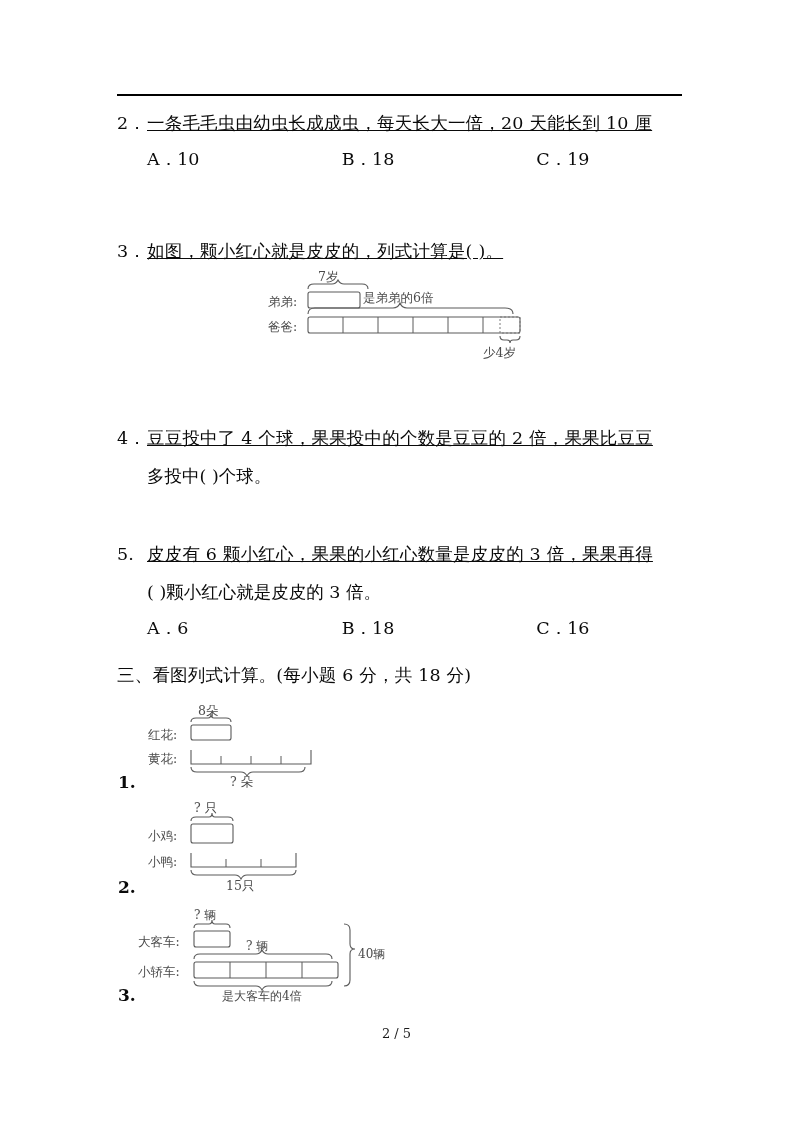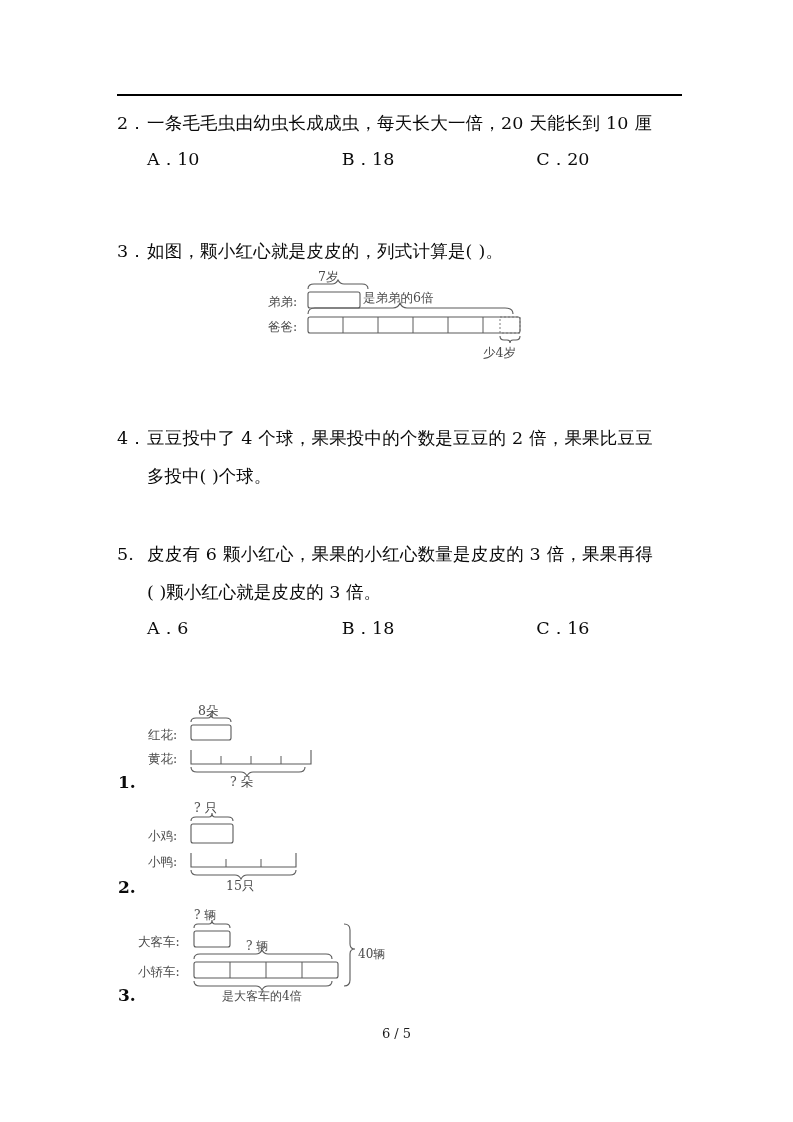--- a/index.html
+++ b/index.html
@@ -45,20 +45,21 @@
     letter-spacing: .2px;
   }
   .q-num {
     width: 30px;
     flex: 0 0 30px;
     text-align: left;
   }
   .q-text {
     flex: 1 1 auto;
     text-align: justify;
+    text-decoration: underline;
   }
   .q-cont {
     padding-left: 30px;
     font-size: 17.5px;
     line-height: 38px;
   }
 
   
   .opts {
     display: flex;
@@ -146,21 +147,21 @@
   <div class="top-rule"></div>
 
   <div class="q" style="top:104px;">
     <div class="q-line">
       <span class="q-num">2．</span>
       <span class="q-text">一条毛毛虫由幼虫长成成虫，每天长大一倍，20 天能长到 10 厘</span>
     </div>
     <div class="opts even">
       <span class="opt">A．10</span>
       <span class="opt">B．18</span>
-      <span class="opt">C．20</span>
+      <span class="opt">C．19</span>
     </div>
   </div>
 
   <div class="q" style="top:232px;">
     <div class="q-line">
       <span class="q-num">3．</span>
       <span class="q-text">如图，颗小红心就是皮皮的，列式计算是(        )。</span>
     </div>
   </div>
 
@@ -208,20 +209,21 @@
       <span class="q-text">皮皮有 6 颗小红心，果果的小红心数量是皮皮的 3 倍，果果再得</span>
     </div>
     <div class="q-cont">(        )颗小红心就是皮皮的 3 倍。</div>
     <div class="opts even">
       <span class="opt">A．6</span>
       <span class="opt">B．18</span>
       <span class="opt">C．16</span>
     </div>
   </div>
 
+  <div class="section-head" style="top:660px;">三、看图列式计算。(每小题 6 分，共 18 分)</div>
 
   <div class="diagram" style="left:148px; top:706px;">
     <svg width="250" height="82" viewBox="0 0 250 82">
       <text x="0" y="33" font-size="12.5" id="s1r1">红花:</text>
       <rect class="bar-fill" x="43" y="19" width="40" height="15" rx="2"></rect>
       <path class="brace" d="M43,16 q 0,-4 5,-4 l 12,0 q 3,0 3,-4 q 0,4 3,4 l 12,0 q 5,0 5,4"></path>
       <text x="50" y="9" font-size="12.5" id="s1t1">8朵</text>
 
       <text x="0" y="57" font-size="12.5" id="s1r2">黄花:</text>
       <path class="bar-stroke" d="M43,44 L43,58 L163,58 L163,44"></path>
@@ -268,15 +270,15 @@
 
       <path class="brace" d="M56,73 q 0,5 6,5 l 56,0 q 4,0 6,4 q 2,-4 6,-4 l 58,0 q 6,0 6,-5"></path>
       <text x="84" y="92" font-size="12px" id="s3b2">是大客车的4倍</text>
 
       <path class="brace" d="M206,16 q 6,0 6,6 l 0,14 q 0,5 5,5 q -5,0 -5,5 l 0,26 q 0,6 -6,6"></path>
       <text x="220" y="50" font-size="12px" id="s3rb">40辆</text>
     </svg>
   </div>
   <div class="item-num" style="left:118px; top:985px;">3.</div>
 
-  <div class="footer" style="top:1026px;">6 / 5</div>
+  <div class="footer" style="top:1026px;">2 / 5</div>
 
 </div>
 
 </body></html>

